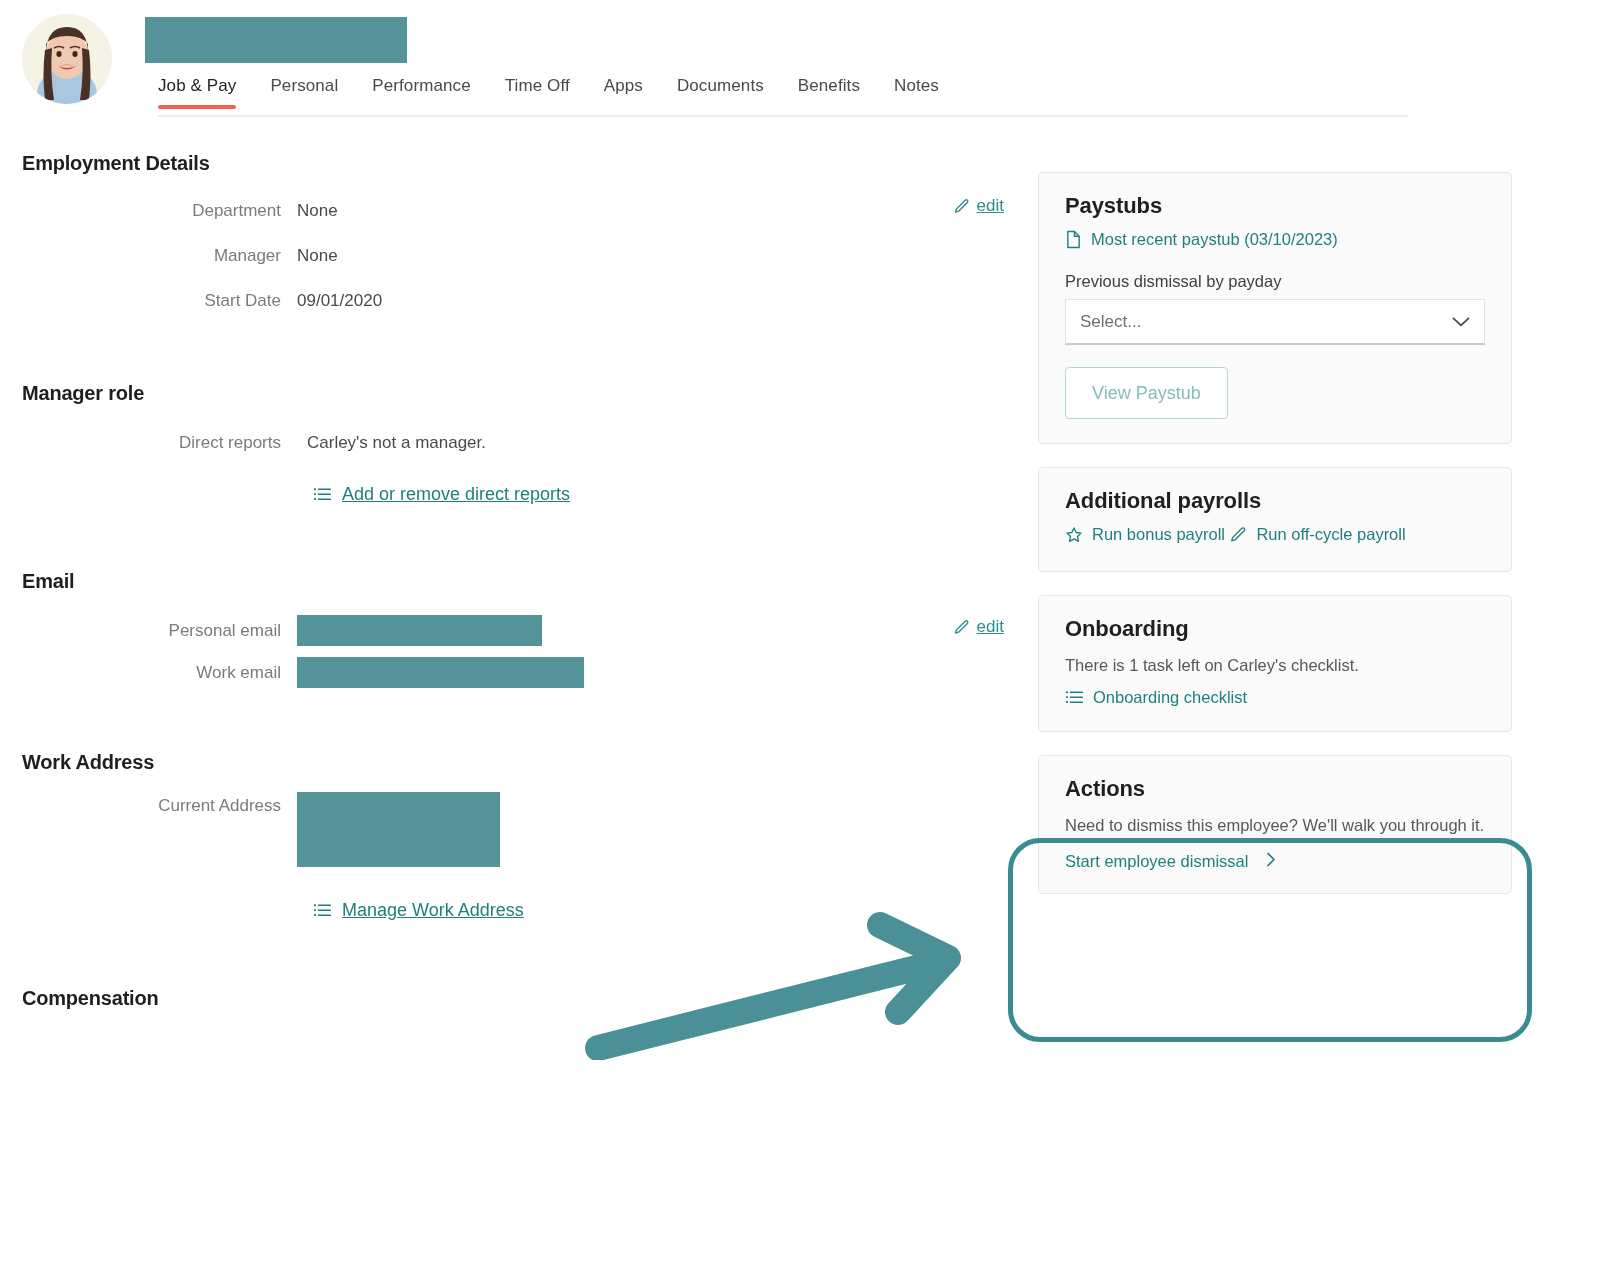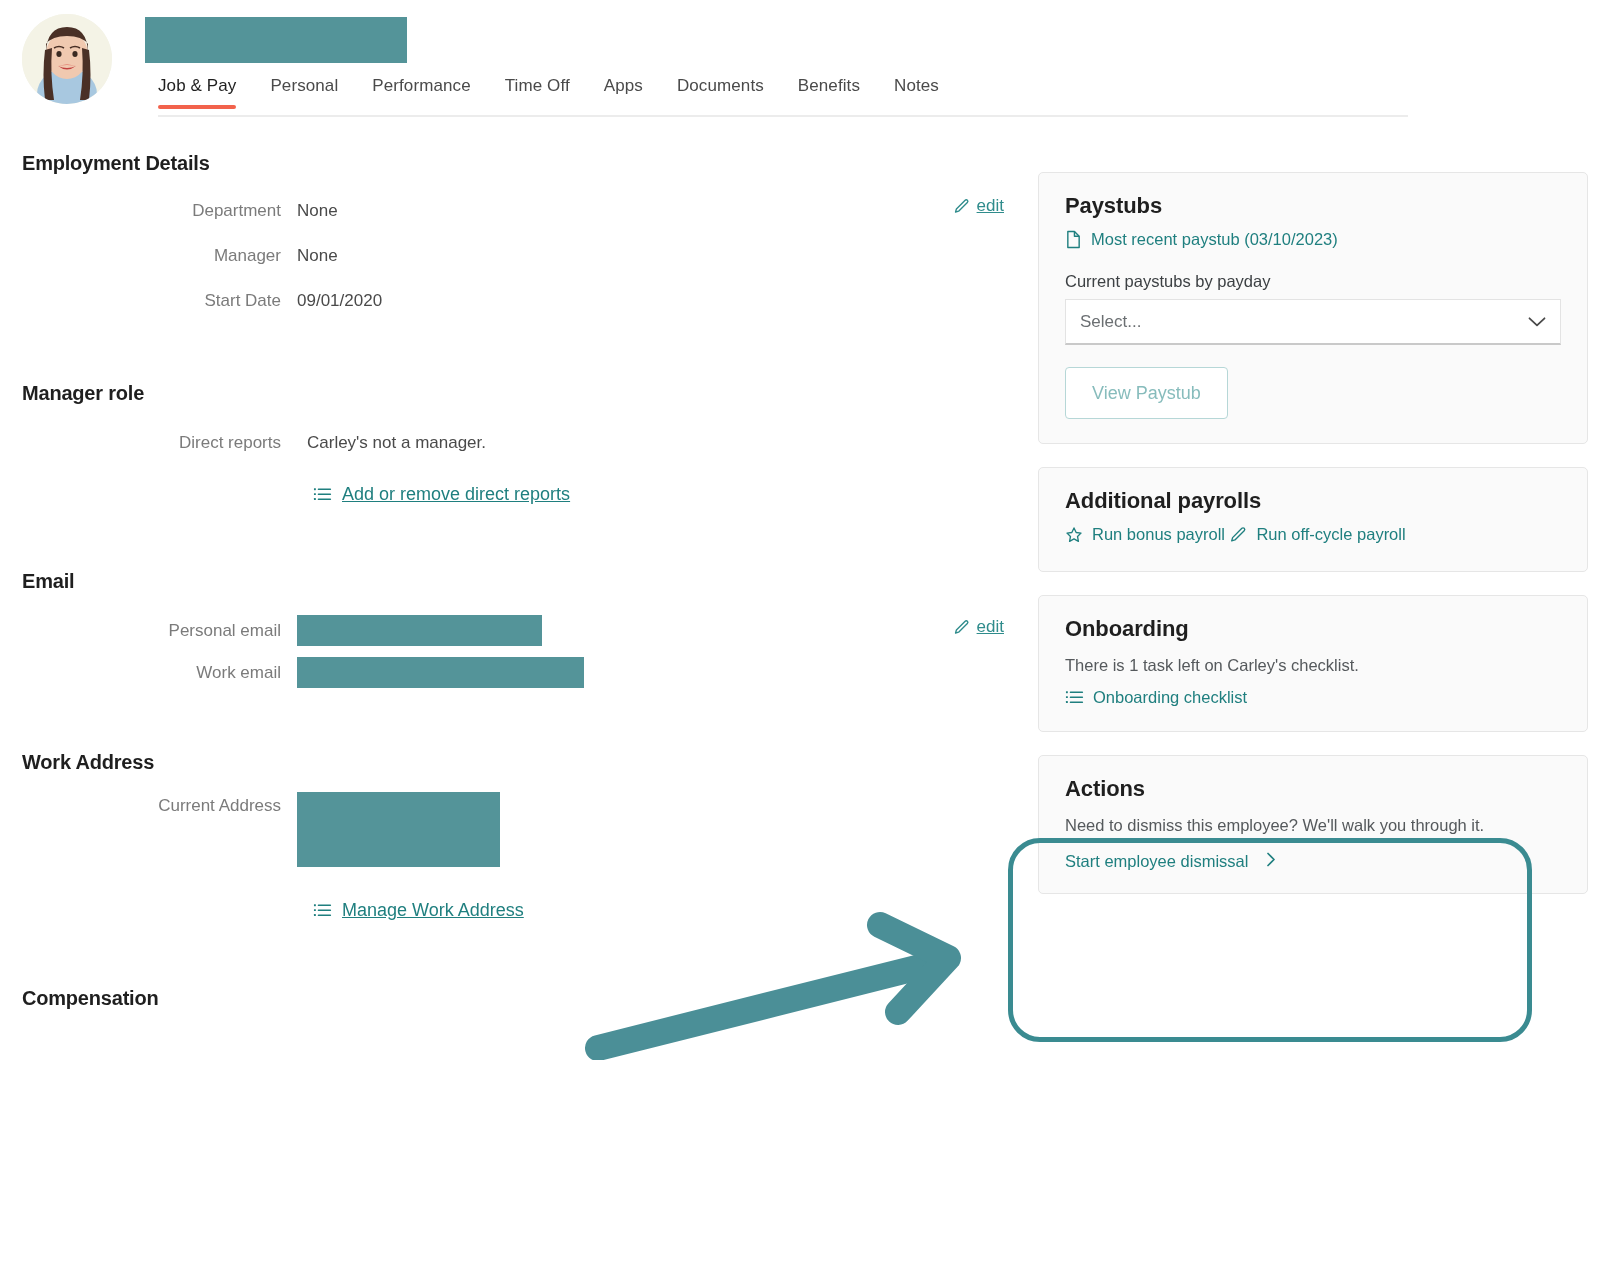--- a/index.html
+++ b/index.html
@@ -69,21 +69,21 @@
 
   .action-link {
     display: inline-flex; align-items: center; gap: 10px;
     color: #1f7f7f; font-size: 18px; cursor: pointer;
   }
   .action-link .lbl { text-decoration: underline; }
 
   .icon { display: inline-flex; align-items: center; justify-content: center; }
 
   
-  .sidebar { position: absolute; left: 1038px; top: 172px; width: 550px; }
+  .sidebar { position: absolute; left: 1038px; top: 172px; width: 474px; }
   .card {
     background: #fafafa; border: 1px solid #e6e6e6; border-radius: 5px;
     padding: 20px 26px 24px 26px; margin-bottom: 23px; position: relative;
   }
   .card-title {
     font-size: 22px; font-weight: 700; color: #1f1f1f;
     margin: 0 0 11px 0; letter-spacing: -0.1px;
   }
   .card-text { font-size: 16.5px; color: #55595c; line-height: 1.5; margin: 0 0 10px 0; }
   .card-link {
@@ -283,21 +283,21 @@
       <div class="card-link">
         <span class="icon">
           <svg width="17" height="19" viewBox="0 0 18 20" fill="none" stroke="#1f7f7f" stroke-width="1.5" stroke-linejoin="round">
             <path d="M3 1.5h7l5 5v12H3z"></path>
               <path d="M10 1.5v5h5"></path>
           </svg>
         </span>
         <span class="lbl">Most recent paystub (03/10/2023)</span>
       </div>
 
-      <div class="select-label">Current paystubs by payday</div>
+      <div class="select-label">Previous dismissal by payday</div>
 
       <div class="select-box">
         <span>Select...</span>
         <span class="chev icon">
           <svg width="18" height="11" viewBox="0 0 18 11" fill="none" stroke="#4a4a4a" stroke-width="1.8" stroke-linecap="round" stroke-linejoin="round">
             <path d="M1.5 1.8 9 8.8l7.5-7"></path>
           </svg>
         </span>
       </div>
 

